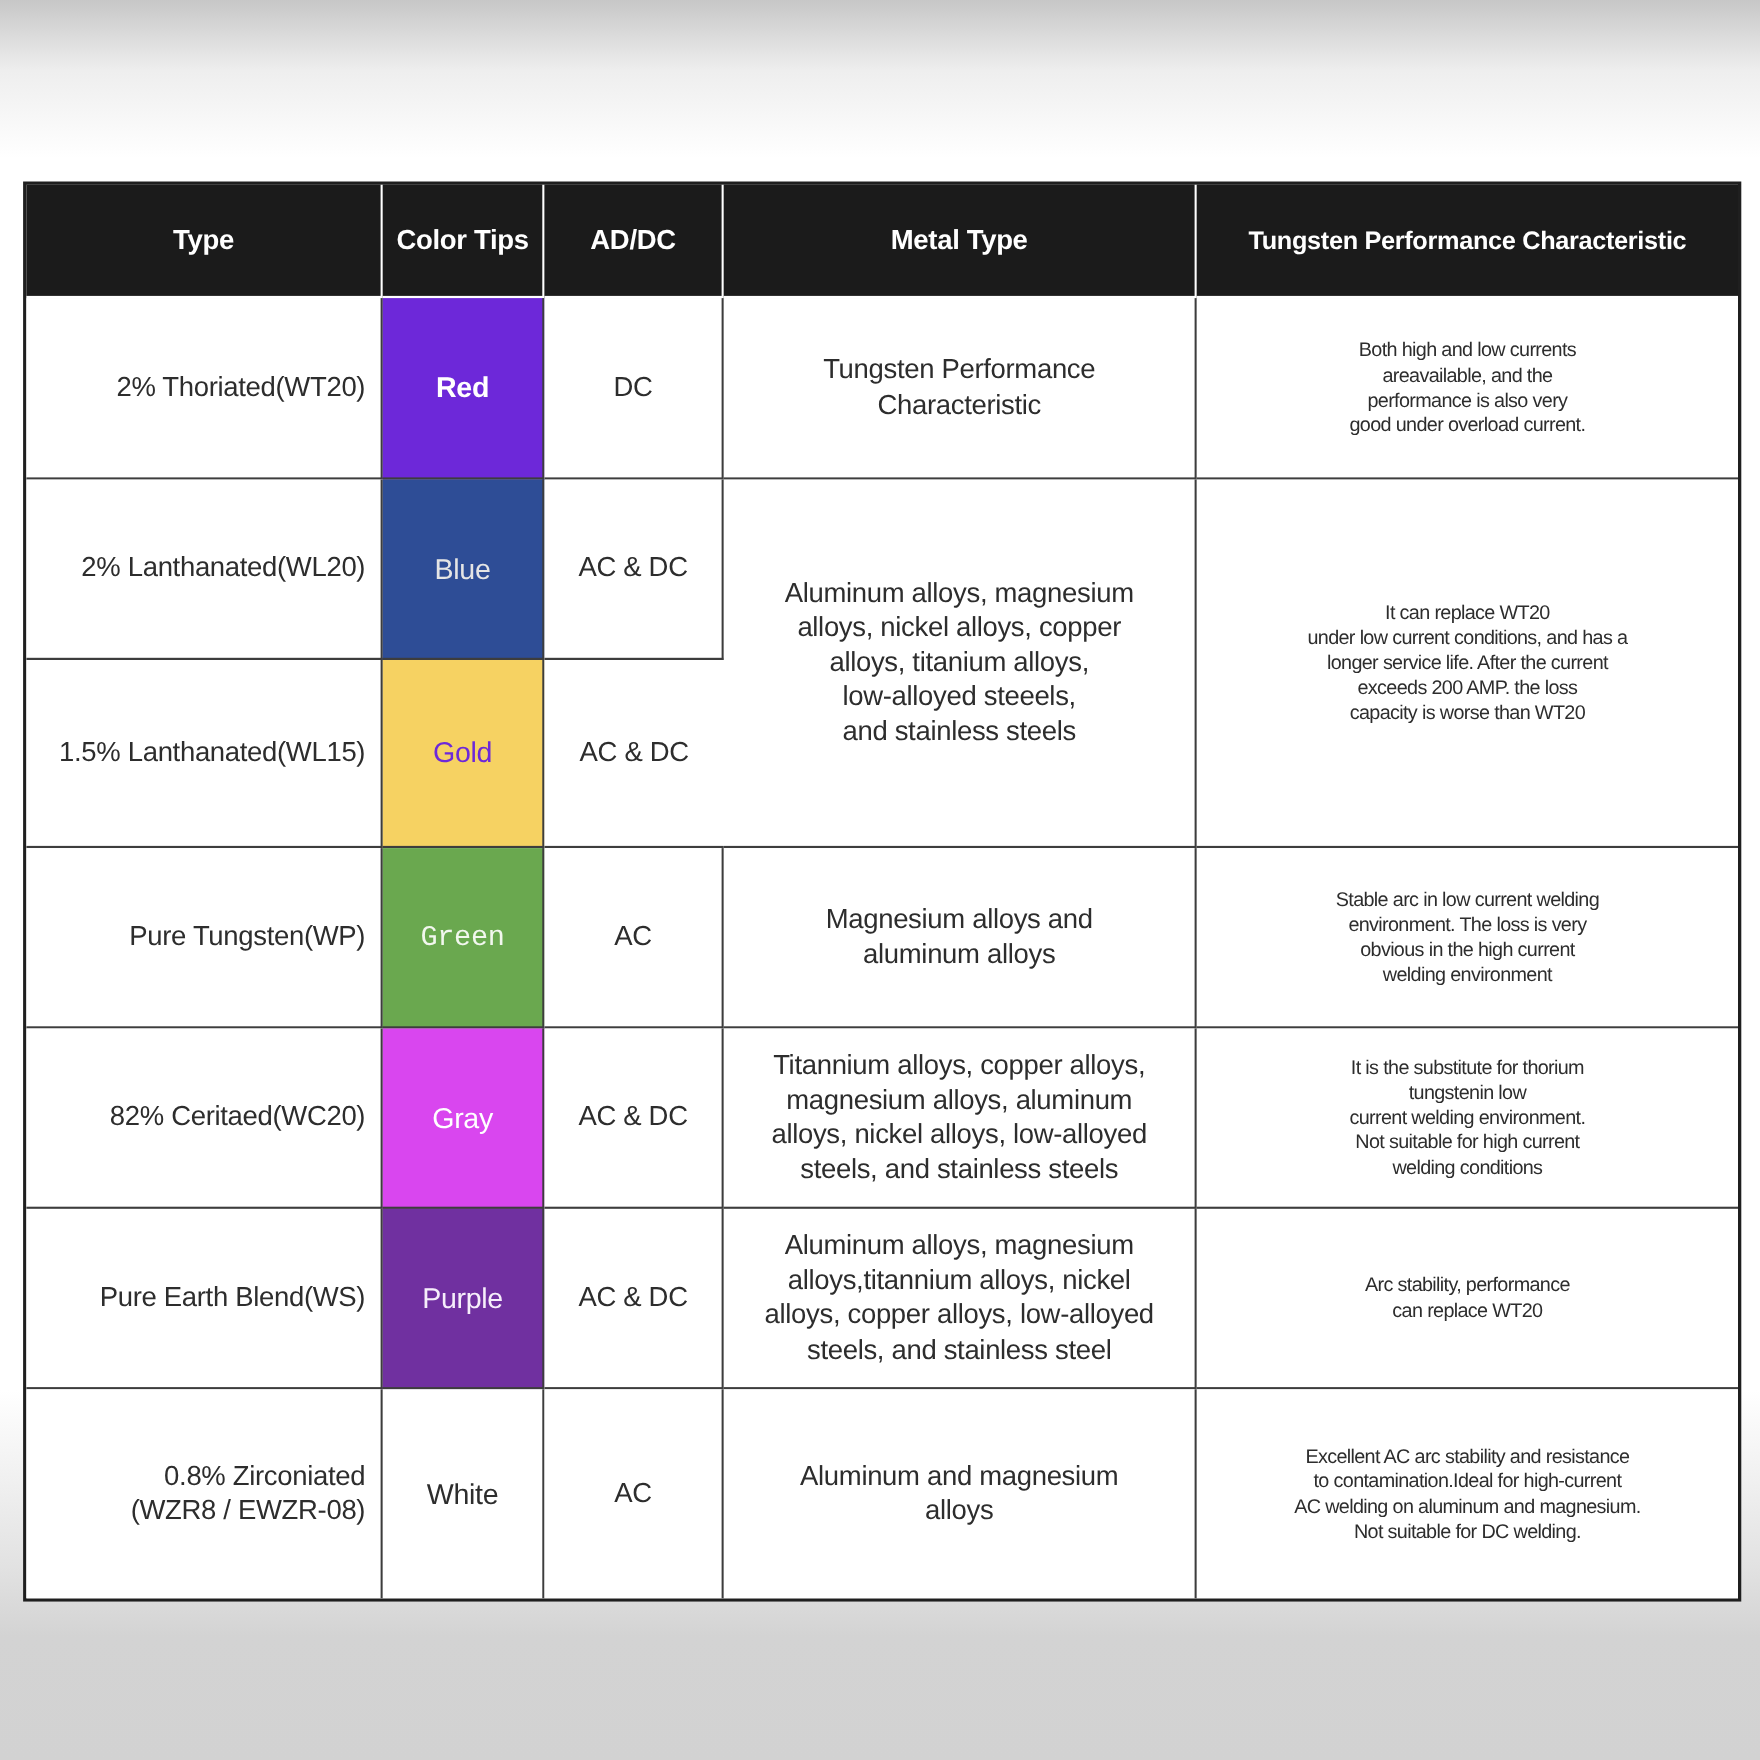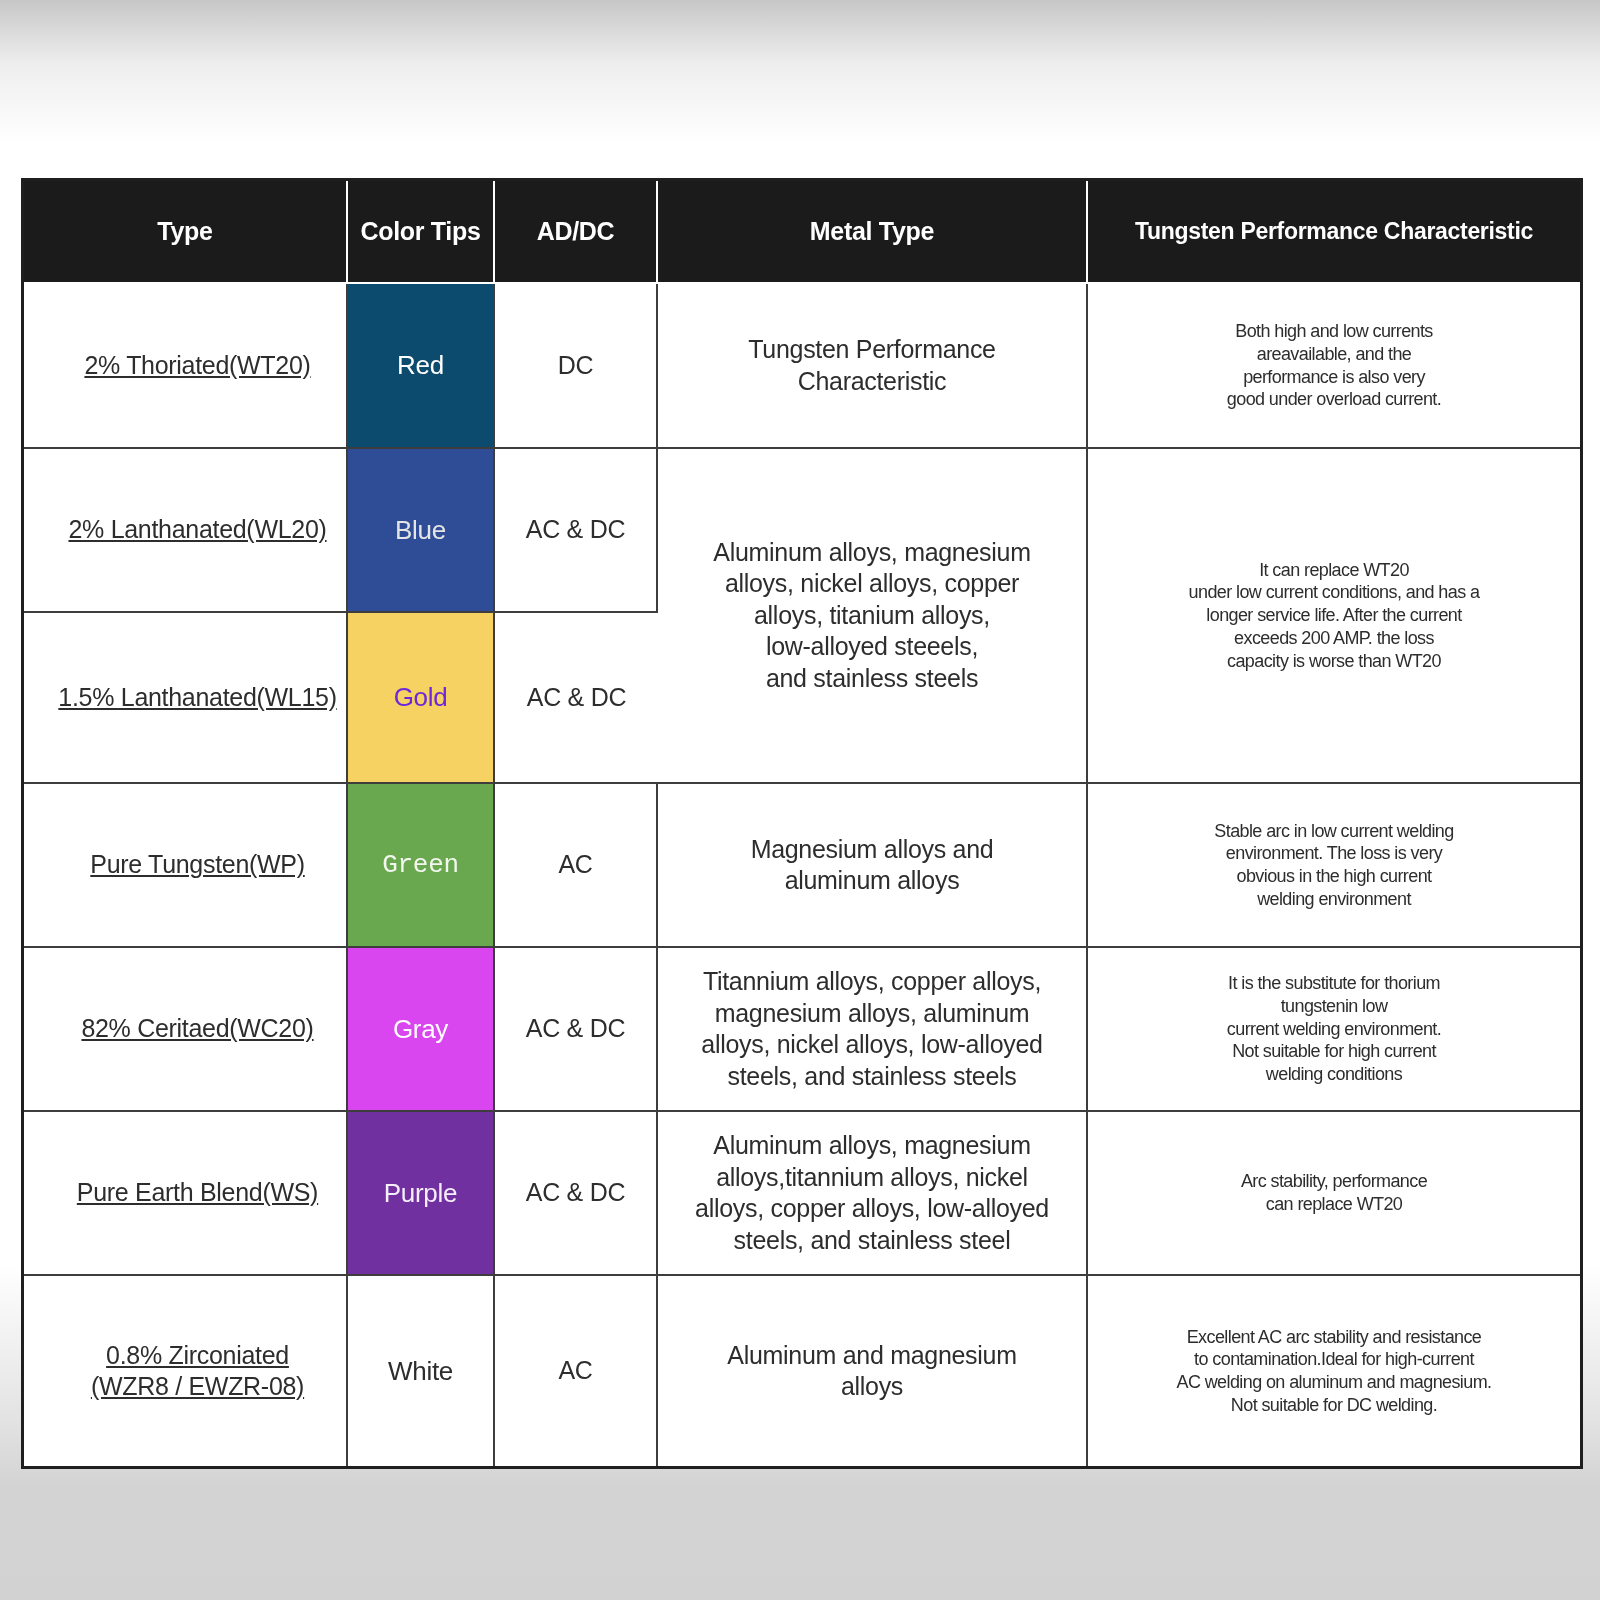--- a/index.html
+++ b/index.html
@@ -26,21 +26,20 @@
     height: 1600px;
   }
   .table-frame {
     position: absolute;
     left: 21px;
     top: 165px;
     width: 1556px;
     border: 3px solid #1f1f1f;
     box-sizing: content-box;
     background: #ffffff;
-    margin-top: 13px;
   }
   table.spec-table {
     width: 1556px;
     border-collapse: separate;
     border-spacing: 0;
     table-layout: fixed;
   }
   
   .spec-table thead tr { height: 103px; }
   .spec-table th {
@@ -72,24 +71,23 @@
     padding: 6px 8px;
     box-sizing: border-box;
     border-right: 2px solid #3d3d3d;
     border-bottom: 2px solid #3d3d3d;
     white-space: pre-line;
     overflow: hidden;
   }
   .spec-table td:last-child { border-right: none; }
   .spec-table tr.last-row td { border-bottom: none; }
   .spec-table td.type-cell {
-    text-align: center;
+    text-align: right;
     padding-left: 26px;
-    padding-right: 1px;
-    text-decoration: underline;
+    padding-right: 14px;
   }
   .spec-table td.color-cell {
     font-size: 26px;
     padding: 0;
     white-space: normal;
   }
   .spec-table td.perf-cell {
     font-size: 18px;
     letter-spacing: -0.6px;
   }
@@ -120,21 +118,21 @@
           <th>Type</th>
           <th>Color Tips</th>
           <th>AD/DC</th>
           <th>Metal Type</th>
           <th class="th-long">Tungsten Performance Characteristic</th>
         </tr>
       </thead>
       <tbody>
         <tr class="r1">
           <td class="type-cell">2% Thoriated(WT20)</td>
-          <td class="color-cell" style="background-color: #0c4a6e; color: rgb(255, 255, 255);">Red</td>
+          <td class="color-cell" style="background-color: #6d28d9; color: rgb(255, 255, 255); font-weight: bold;">Red</td>
           <td>DC</td>
           <td>Tungsten Performance
 Characteristic</td>
           <td class="perf-cell">Both high and low currents
 areavailable, and the
 performance is also very
 good under overload current.</td>
         </tr>
         <tr class="r2">
           <td class="type-cell">2% Lanthanated(WL20)</td>

